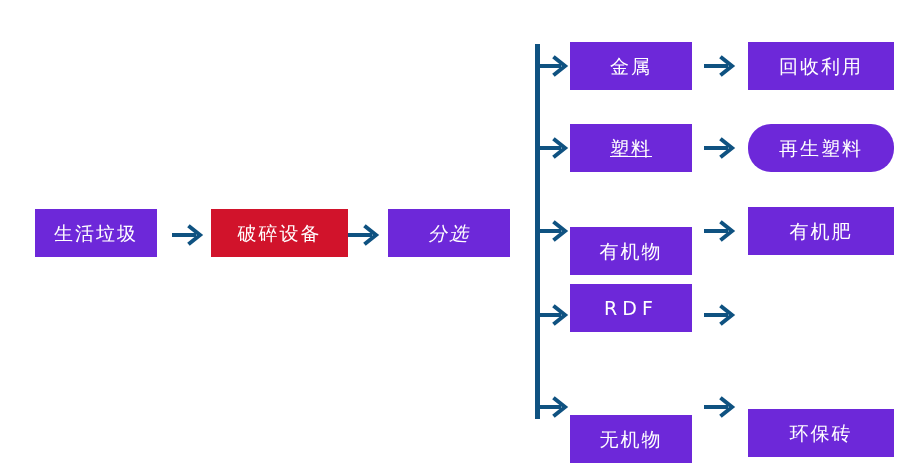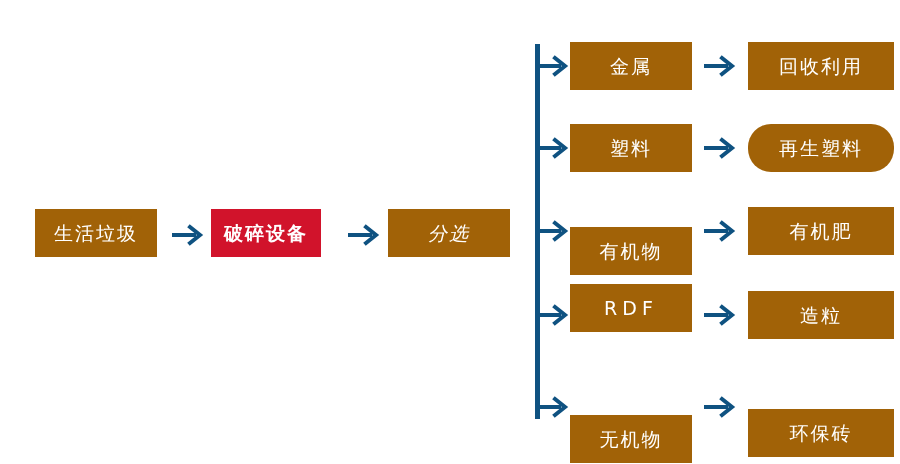--- a/index.html
+++ b/index.html
@@ -26,21 +26,21 @@
     align-items: center;
     justify-content: center;
     color: #ffffff;
     font-size: 19px;
     letter-spacing: 2px;
     line-height: 1;
     white-space: nowrap;
     box-sizing: border-box;
     user-select: none;
   }
-  .node.blue  { background: #a16207; }
+  .node.blue  { background: #6d28d9; }
   .node.red   { background: #D1132B; }
   .node.latin { letter-spacing: 5px; font-size: 19px; }
 
   
   .node.main { height: 48px; top: 209px; }
 
   
   .node.col1 { left: 570px; width: 122px; height: 48px; }
   .node.col2 { left: 748px; width: 146px; height: 48px; }
 
@@ -77,21 +77,21 @@
 
   <div class="node blue main" id="node-input" style="left:35px; width:122px;">生活垃圾</div>
 
   <div class="arrow" style="left:170px; top:222px;">
     <svg viewBox="0 0 34 26" xmlns="http://www.w3.org/2000/svg">
       <line x1="2" y1="13" x2="26" y2="13" stroke="#0F5281" stroke-width="4"></line>
       <polyline points="20,5 30,13 20,21" fill="none" stroke="#0F5281" stroke-width="4" stroke-linecap="square" stroke-linejoin="miter"></polyline>
     </svg>
   </div>
 
-  <div class="node red main" id="node-crusher" style="left:211px; width:110px;font-weight:bold;">破碎设备</div>
+  <div class="node red main" id="node-crusher" style="left:211px; width:137px;">破碎设备</div>
 
   <div class="arrow" style="left:346px; top:222px;">
     <svg viewBox="0 0 34 26" xmlns="http://www.w3.org/2000/svg">
       <line x1="2" y1="13" x2="26" y2="13" stroke="#0F5281" stroke-width="4"></line>
       <polyline points="20,5 30,13 20,21" fill="none" stroke="#0F5281" stroke-width="4" stroke-linecap="square" stroke-linejoin="miter"></polyline>
     </svg>
   </div>
 
   <div class="node blue main" id="node-sorting" style="left:388px; width:122px;font-style:italic;">分选</div>
 
@@ -111,21 +111,21 @@
     </svg>
   </div>
   <div class="node blue col2" style="top:42px;">回收利用</div>
 
   <div class="branch" style="top:135px;">
     <svg viewBox="0 0 34 26" xmlns="http://www.w3.org/2000/svg">
       <line x1="2" y1="13" x2="26" y2="13" stroke="#0F5281" stroke-width="4"></line>
       <polyline points="20,5 30,13 20,21" fill="none" stroke="#0F5281" stroke-width="4" stroke-linecap="square" stroke-linejoin="miter"></polyline>
     </svg>
   </div>
-  <div class="node blue col1" style="top:124px;">塑料</div>
+  <div class="node blue col1" style="top:124px;text-decoration:underline;">塑料</div>
   <div class="arrow" style="left:702px; top:135px;">
     <svg viewBox="0 0 34 26" xmlns="http://www.w3.org/2000/svg">
       <line x1="2" y1="13" x2="26" y2="13" stroke="#0F5281" stroke-width="4"></line>
       <polyline points="20,5 30,13 20,21" fill="none" stroke="#0F5281" stroke-width="4" stroke-linecap="square" stroke-linejoin="miter"></polyline>
     </svg>
   </div>
   <div class="node blue col2" style="top:124px;border-radius:23px;">再生塑料</div>
 
   <div class="branch" style="top:218px;">
     <svg viewBox="0 0 34 26" xmlns="http://www.w3.org/2000/svg">
@@ -148,21 +148,20 @@
       <polyline points="20,5 30,13 20,21" fill="none" stroke="#0F5281" stroke-width="4" stroke-linecap="square" stroke-linejoin="miter"></polyline>
     </svg>
   </div>
   <div class="node blue col1 latin" style="top:284px;">RDF</div>
   <div class="arrow" style="left:702px; top:302px;">
     <svg viewBox="0 0 34 26" xmlns="http://www.w3.org/2000/svg">
       <line x1="2" y1="13" x2="26" y2="13" stroke="#0F5281" stroke-width="4"></line>
       <polyline points="20,5 30,13 20,21" fill="none" stroke="#0F5281" stroke-width="4" stroke-linecap="square" stroke-linejoin="miter"></polyline>
     </svg>
   </div>
-  <div class="node blue col2" style="top:291px;">造粒</div>
 
   <div class="branch" style="top:394px;">
     <svg viewBox="0 0 34 26" xmlns="http://www.w3.org/2000/svg">
       <line x1="2" y1="13" x2="26" y2="13" stroke="#0F5281" stroke-width="4"></line>
       <polyline points="20,5 30,13 20,21" fill="none" stroke="#0F5281" stroke-width="4" stroke-linecap="square" stroke-linejoin="miter"></polyline>
     </svg>
   </div>
   <div class="node blue col1" style="top:383px;margin-top:32px;">无机物</div>
   <div class="arrow" style="left:702px; top:394px;">
     <svg viewBox="0 0 34 26" xmlns="http://www.w3.org/2000/svg">

